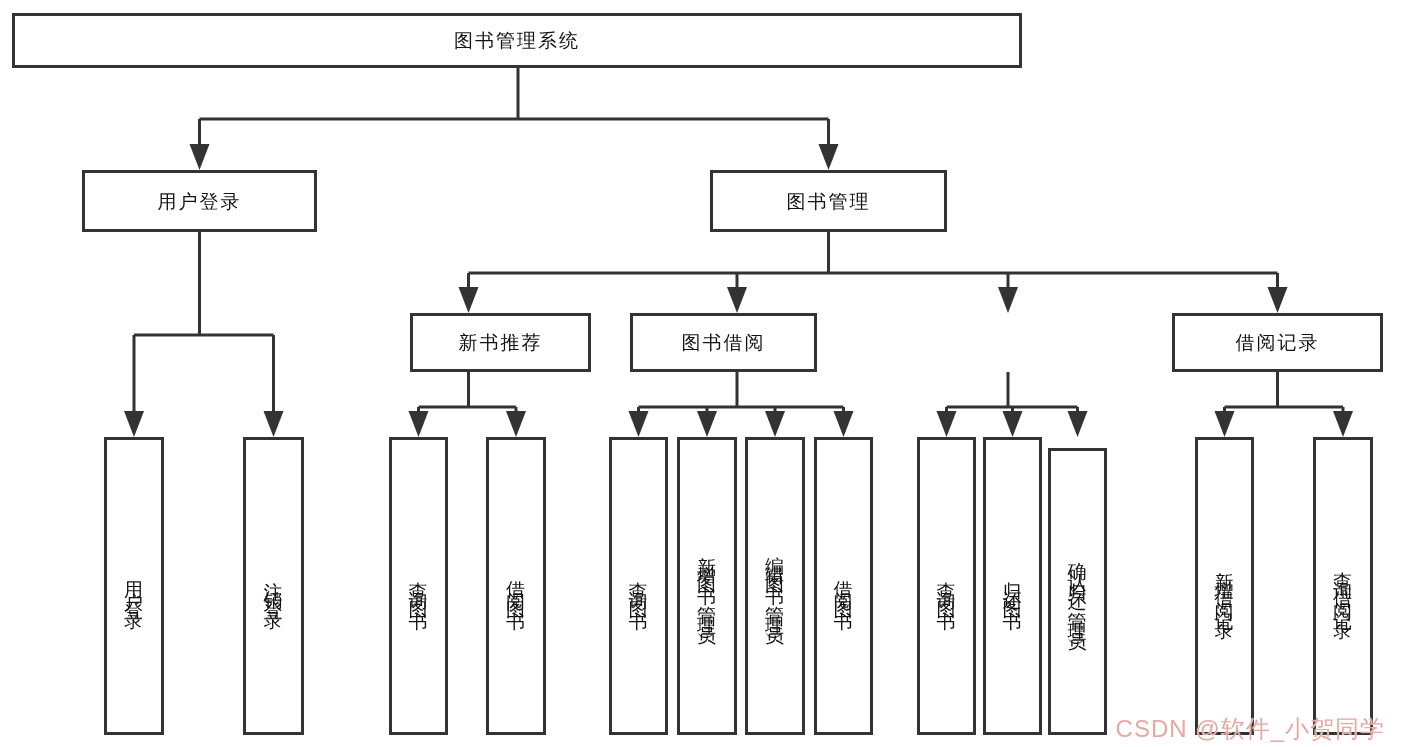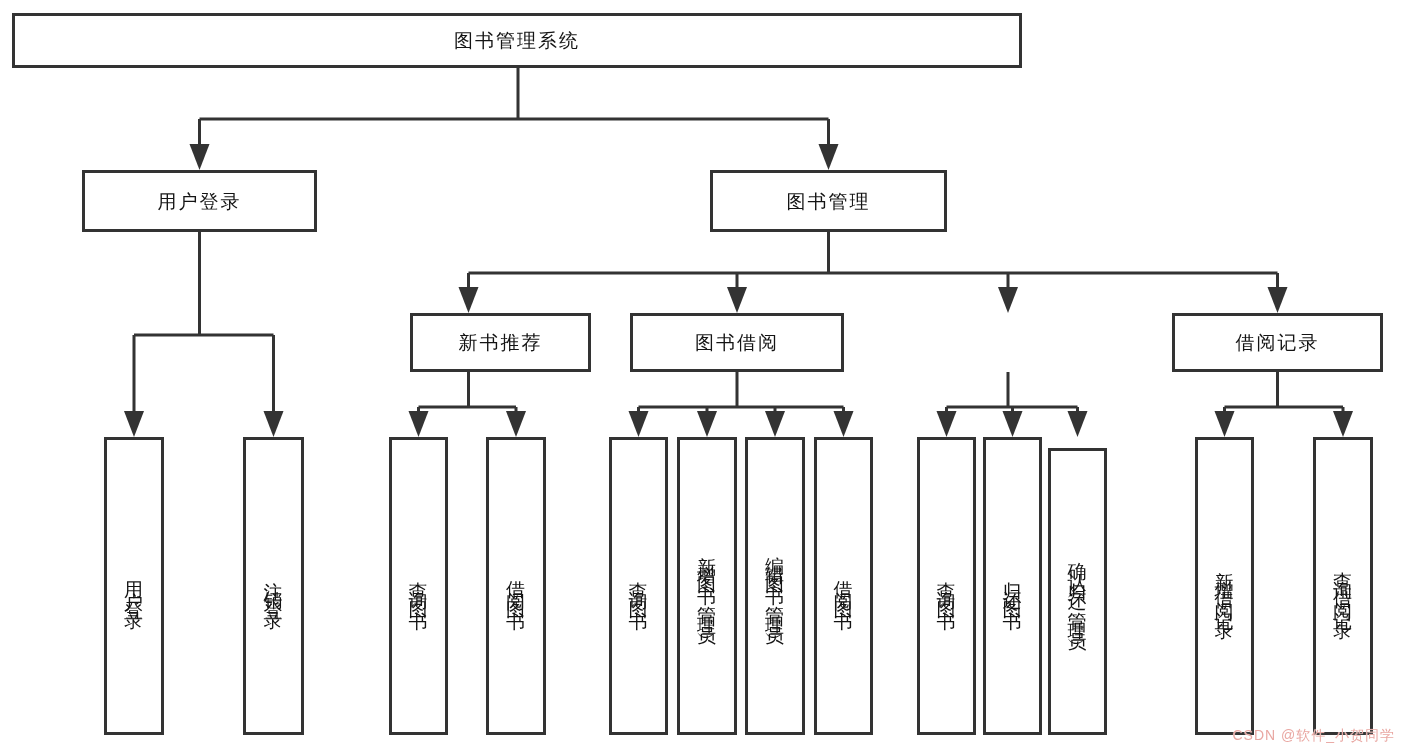--- a/index.html
+++ b/index.html
@@ -30,23 +30,23 @@
     text-align: center;
   }
   .box span { line-height: 1; }
   .v span {
     writing-mode: vertical-rl;
     text-orientation: mixed;
     letter-spacing: 10px;
   }
   #watermark {
     position: absolute;
-    right: 10px;
+    right: 20px;
     bottom: 2px;
-    font-size: 14px;
+    font-size: 24px;
     letter-spacing: 1px;
     color: #e9a7a2;
     text-shadow: 0 0 1px #ffffff;
     white-space: nowrap;
   }
 </style>
 </head>
 <body>
 
 <div id="canvas">
@@ -101,21 +101,21 @@
   <div class="box" style="left:82px; top:170px; width:235px; height:62px;">
     <span>用户登录</span>
   </div>
   <div class="box" style="left:710px; top:170px; width:237px; height:62px;justify-content:center;">
     <span>图书管理</span>
   </div>
 
   <div class="box" style="left:362px; top:313px; width:181px; height:59px;margin-left:48px;">
     <span>新书推荐</span>
   </div>
-  <div class="box" style="left:630px; top:313px; width:214px; height:59px;">
+  <div class="box" style="left:630px; top:313px; width:187px; height:59px;">
     <span>图书借阅</span>
   </div>
   <div class="box" style="left:1172px; top:313px; width:211px; height:59px;">
     <span>借阅记录</span>
   </div>
 
   <div class="box v" style="left:104px; top:437px; width:60px; height:298px;">
     <span>用户登录</span>
   </div>
   <div class="box v" style="left:243px; top:437px; width:61px; height:298px;">

